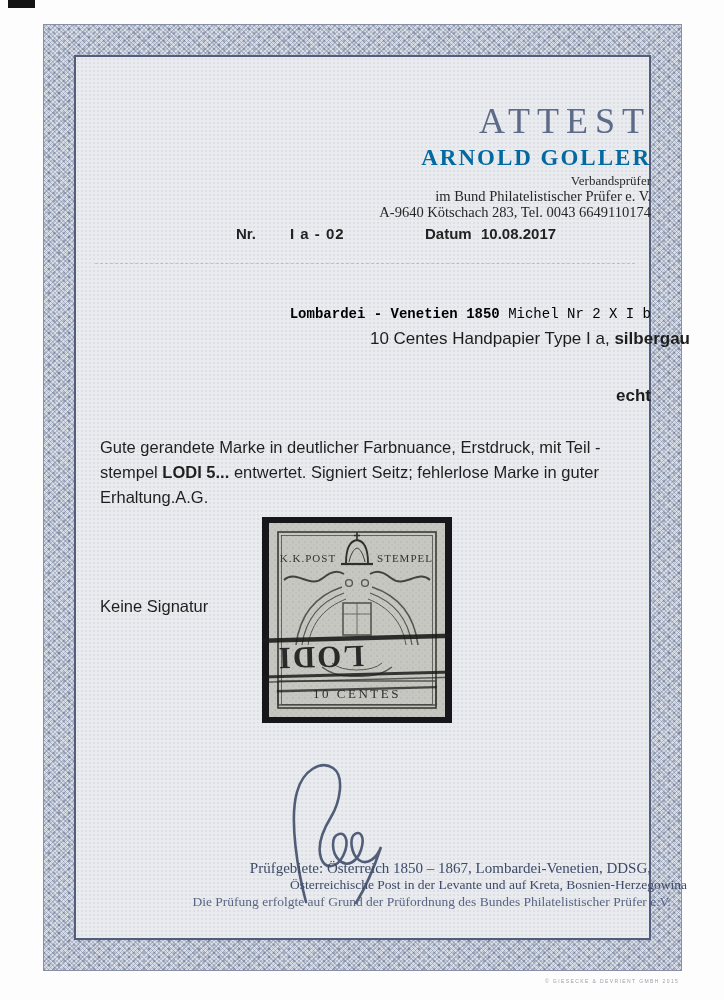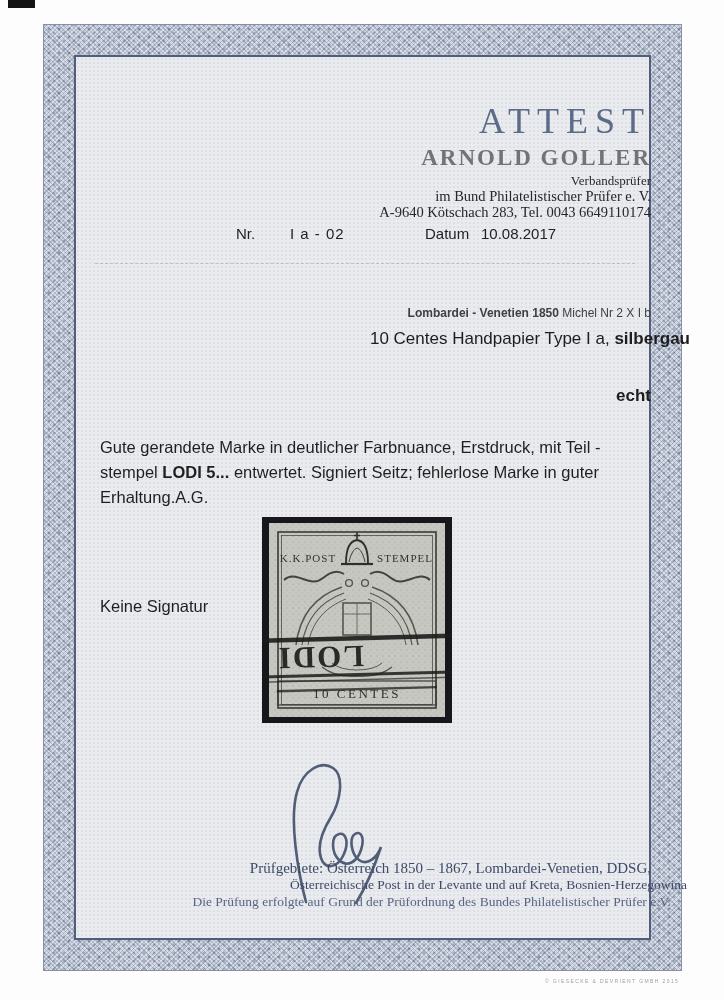--- a/index.html
+++ b/index.html
@@ -27,34 +27,34 @@
     position:absolute;left:74px;top:55px;width:577px;height:885px;box-sizing:border-box;
     border:2px solid #515d7b;
     background-color:#e9ebee;
     background-image:radial-gradient(rgba(110,120,140,.10) 1px, transparent 1.2px);
     background-size:4px 4px;
   }
 
   .ctr{position:absolute;left:74px;width:577px;text-align:right;}
 
   .attest{top:100px;font-family:"Liberation Serif",serif;font-size:36px;letter-spacing:7px;color:#5c6b88;}
-  .goller{top:145px;font-family:"Liberation Serif",serif;font-size:23px;font-weight:bold;letter-spacing:2px;color:#737373;}
+  .goller{top:145px;font-family:"Liberation Serif",serif;font-size:23px;font-weight:bold;letter-spacing:2px;color:#0369a1;}
   .role{top:173px;font-family:"Liberation Serif",serif;font-size:13px;color:#2a2a2a;}
   .org{top:188px;font-family:"Liberation Serif",serif;font-size:14.5px;color:#262626;}
   .addr{top:204px;font-family:"Liberation Serif",serif;font-size:14.5px;color:#262626;}
 
-  .meta{position:absolute;top:225px;left:0;width:724px;height:20px;font-size:15px;color:#222;}
+  .meta{position:absolute;top:225px;left:0;width:724px;height:20px;font-size:15px;color:#222;font-weight:bold;}
   .meta .nr-label{position:absolute;left:236px;}
   .meta .nr-value{position:absolute;left:290px;letter-spacing:1px;}
   .meta .datum-label{position:absolute;left:405px;margin-left:20px;}
   .meta .datum-value{position:absolute;left:481px;}
 
   .divider{position:absolute;left:95px;top:263px;width:540px;border-top:1px dashed rgba(120,130,150,.38);}
 
-  .subj1{top:306px;font-size:12px;color:#404040;}
+  .subj1{top:306px;font-size:14px;color:#000000;font-family:Liberation Mono, monospace;}
   .subj2{top:329px;font-size:17px;color:#1d1d1d;padding-left:39px;}
   .b{font-weight:bold;}
   .echt{top:386px;font-size:17px;font-weight:bold;color:#1d1d1d;}
 
   .desc{position:absolute;left:100px;top:427px;width:540px;font-size:16.5px;line-height:25px;color:#1f1f1f;margin-top:8px;}
 
   .keine{position:absolute;left:100px;top:597px;font-size:16.5px;color:#1f1f1f;}
 
   .stamp{position:absolute;left:262px;top:517px;width:190px;height:206px;}
   .sig{position:absolute;left:260px;top:750px;width:150px;height:158px;}

